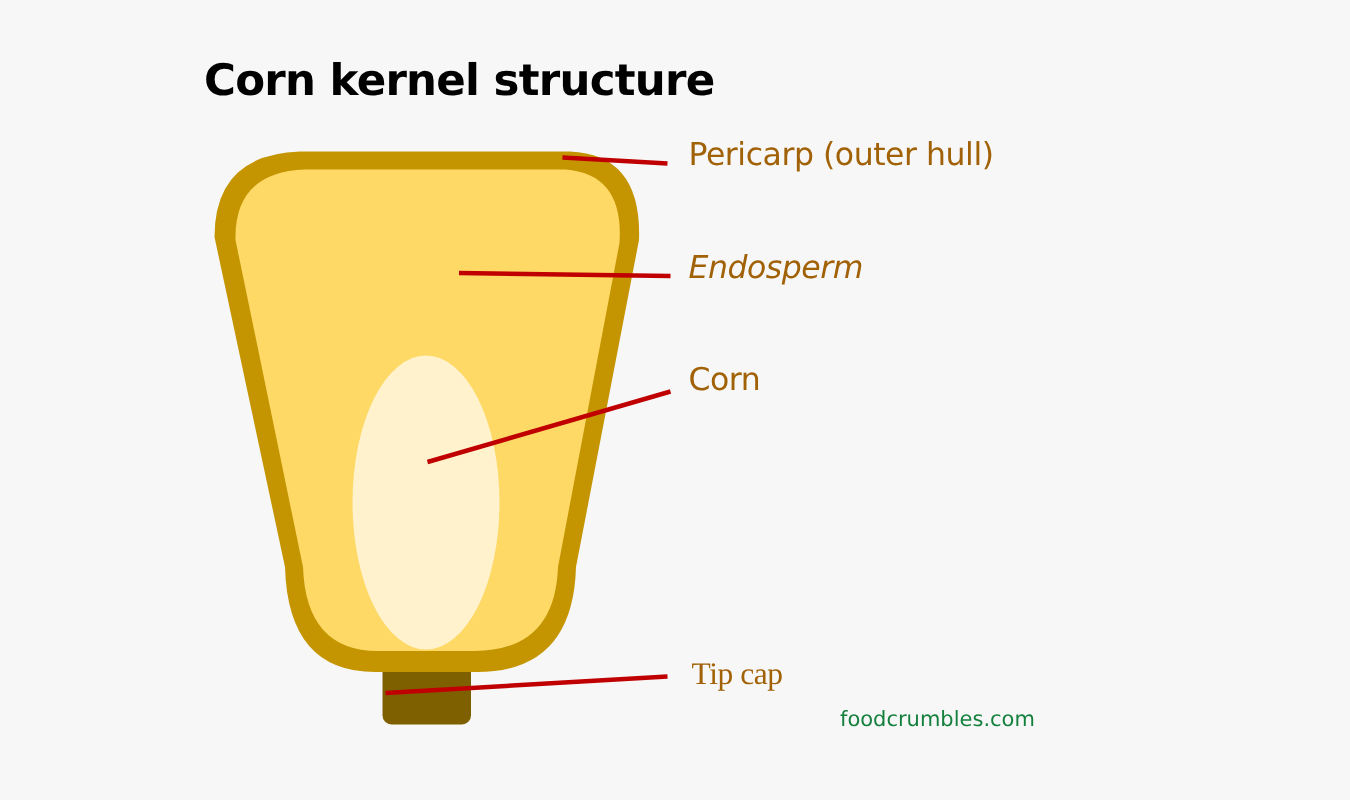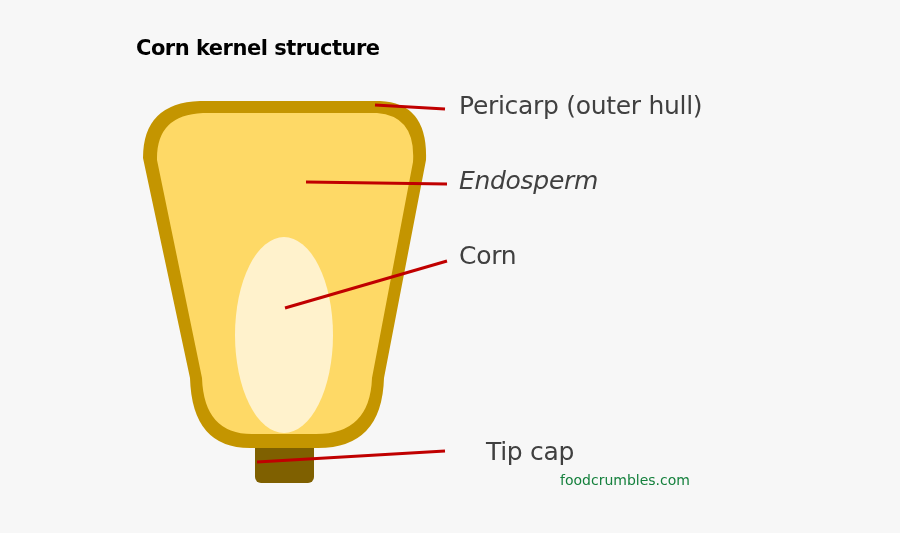--- a/index.html
+++ b/index.html
@@ -1,26 +1,26 @@
 <!DOCTYPE html>
 <html><head>
 <meta charset="utf-8">
 <style>
   html, body { margin:0; padding:0; }
   body {
     width:900px; height:533px; background:#f7f7f7; position:relative; overflow:hidden;
     font-family:"DejaVu Sans", "Liberation Sans", sans-serif;
   }
   .title {
-    position:absolute; left:136px; top:36px; font-size:21px; font-weight:bold;
+    position:absolute; left:136px; top:36px; font-size:29px; font-weight:bold;
     color:#000; letter-spacing:-0.5px; white-space:nowrap;
   }
   svg.diagram { position:absolute; left:0; top:0; }
   .label {
-    position:absolute; font-size:25px; color:#404040; white-space:nowrap; letter-spacing:-0.3px;
+    position:absolute; font-size:21px; color:#a16207; white-space:nowrap; letter-spacing:-0.3px;
   }
   .credit {
     position:absolute; left:560px; top:472px; font-size:14px; color:#15803d; white-space:nowrap;
   }
 </style>
 </head>
 <body>
 
 <div class="title">Corn kernel structure</div>
 
@@ -38,14 +38,14 @@
     <line x1="375" y1="105" x2="445" y2="109"></line>
     <line x1="306" y1="182" x2="447" y2="184"></line>
     <line x1="285" y1="308" x2="447" y2="261"></line>
     <line x1="257" y1="462" x2="445" y2="451"></line>
   </g>
 </svg>
 
 <div class="label" style="left:459px; top:91px;">Pericarp (outer hull)</div>
 <div class="label" style="left:459px; top:166px;font-style:italic;">Endosperm</div>
 <div class="label" style="left:459px; top:241px;">Corn</div>
-<div class="label" style="left:486px; top:437px;">Tip cap</div>
+<div class="label" style="left:461px; top:437px;font-family:Liberation Serif, serif;">Tip cap</div>
 <div class="credit">foodcrumbles.com</div>
 
 </body></html>

